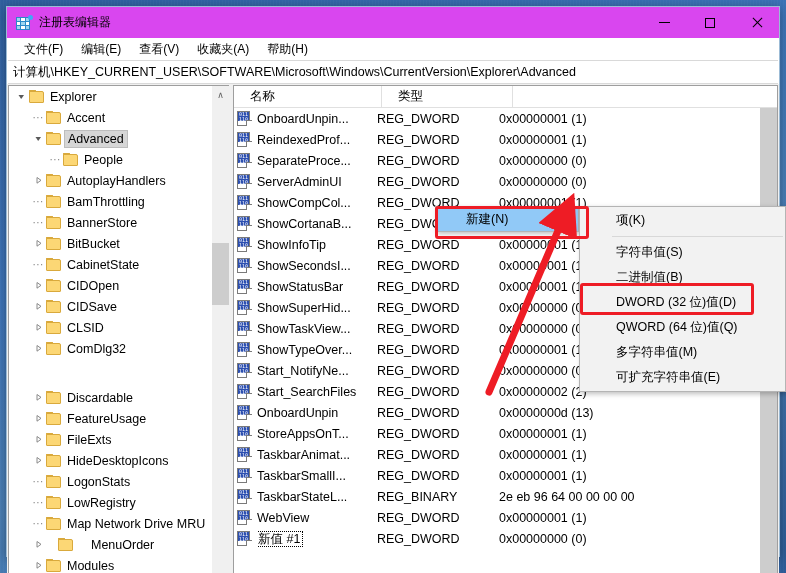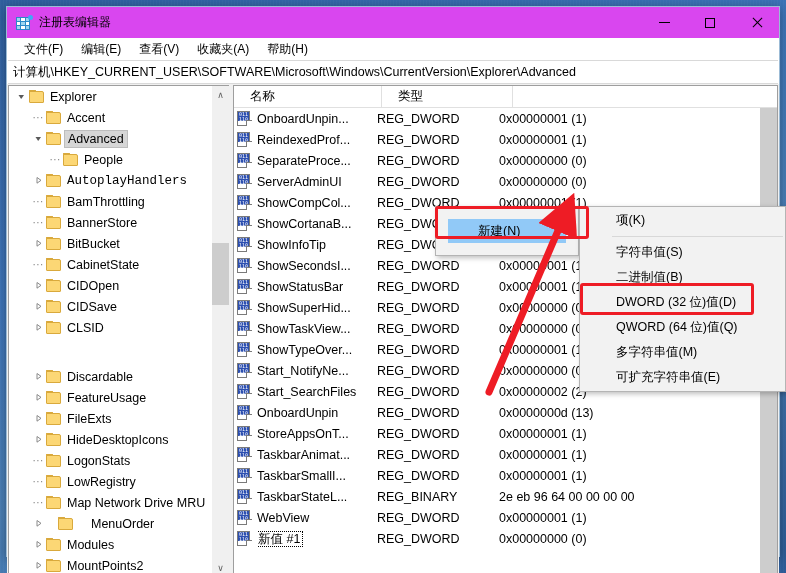--- a/index.html
+++ b/index.html
@@ -328,21 +328,21 @@
 
   
   .ctx-main {
     position: absolute;
     left: 428px; top: 122px;
     width: 144px;
     background: #f2f2f2;
     border: 1px solid #b4b4b4;
     box-shadow: 2px 2px 5px rgba(0,0,0,.25);
     z-index: 20;
-    padding: 12px;
+    padding: 0;
     box-sizing: border-box;
   }
   .ctx-item {
     height: 24px;
     display: flex; align-items: center;
     padding: 0 8px 0 30px;
     font-size: 12.5px; color: #000;
     position: relative;
     cursor: default;
   }
@@ -468,21 +468,21 @@
               <span class="label-txt">Advanced</span>
             </div>
             <div class="tnode" style="padding-left: 38px;">
               <span class="dashes">⋯</span>
               <span class="folder">
                 <span class="tab"></span>
                 <span class="back"></span>
               </span>
               <span class="label-txt">People</span>
             </div>
-            <div class="tnode" style="padding-left: 21px; font-family: Liberation Mono, monospace;">
+            <div class="tnode" style="padding-left: 21px;">
               <span class="expander">
                 <svg width="9" height="9" viewBox="0 0 9 9">
                   <path d="M3 1.5 L7 4.3 L3 7.2 Z" fill="none" stroke="#8a8a8a" stroke-width="1"></path>
                 </svg>
               </span>
               <span class="folder">
                 <span class="tab"></span>
                 <span class="back"></span>
               </span>
               <span class="label-txt">AutoplayHandlers</span>
@@ -551,20 +551,32 @@
               <span class="expander">
                 <svg width="9" height="9" viewBox="0 0 9 9">
                   <path d="M3 1.5 L7 4.3 L3 7.2 Z" fill="none" stroke="#8a8a8a" stroke-width="1"></path>
                 </svg>
               </span>
               <span class="folder">
                 <span class="tab"></span>
                 <span class="back"></span>
               </span>
               <span class="label-txt">CLSID</span>
+            </div>
+            <div class="tnode" style="padding-left: 21px;">
+              <span class="expander">
+                <svg width="9" height="9" viewBox="0 0 9 9">
+                  <path d="M3 1.5 L7 4.3 L3 7.2 Z" fill="none" stroke="#8a8a8a" stroke-width="1"></path>
+                </svg>
+              </span>
+              <span class="folder">
+                <span class="tab"></span>
+                <span class="back"></span>
+              </span>
+              <span class="label-txt">ComDlg32</span>
             </div>
             <div class="tnode" style="padding-left: 21px; margin-top: 28px;">
               <span class="expander">
                 <svg width="9" height="9" viewBox="0 0 9 9">
                   <path d="M3 1.5 L7 4.3 L3 7.2 Z" fill="none" stroke="#8a8a8a" stroke-width="1"></path>
                 </svg>
               </span>
               <span class="folder">
                 <span class="tab"></span>
                 <span class="back"></span>

